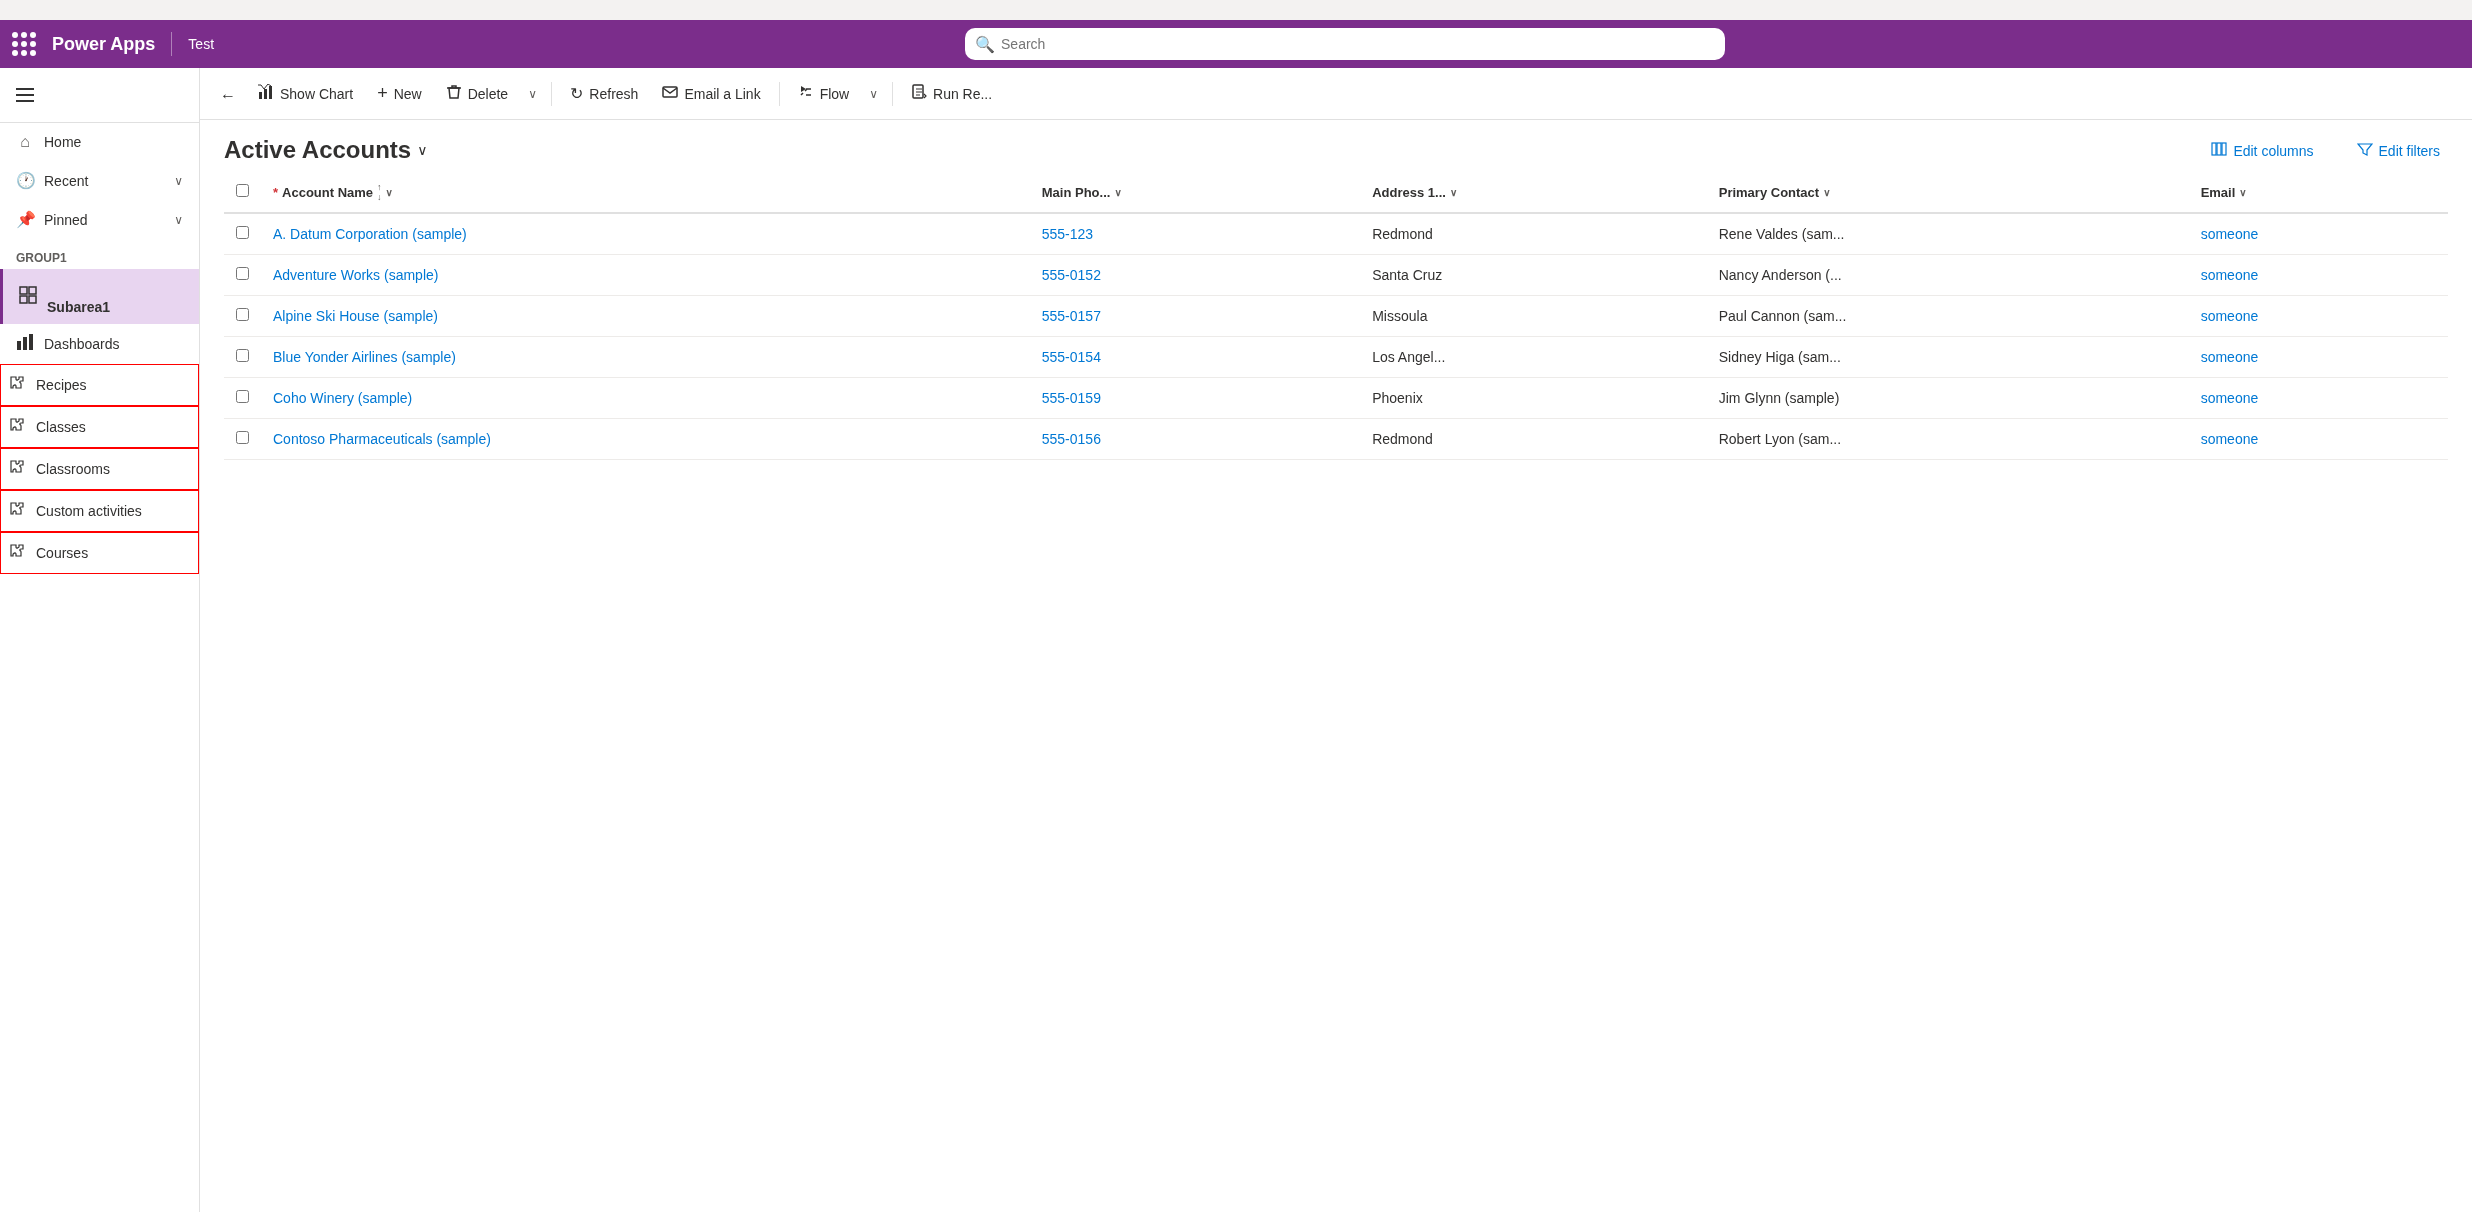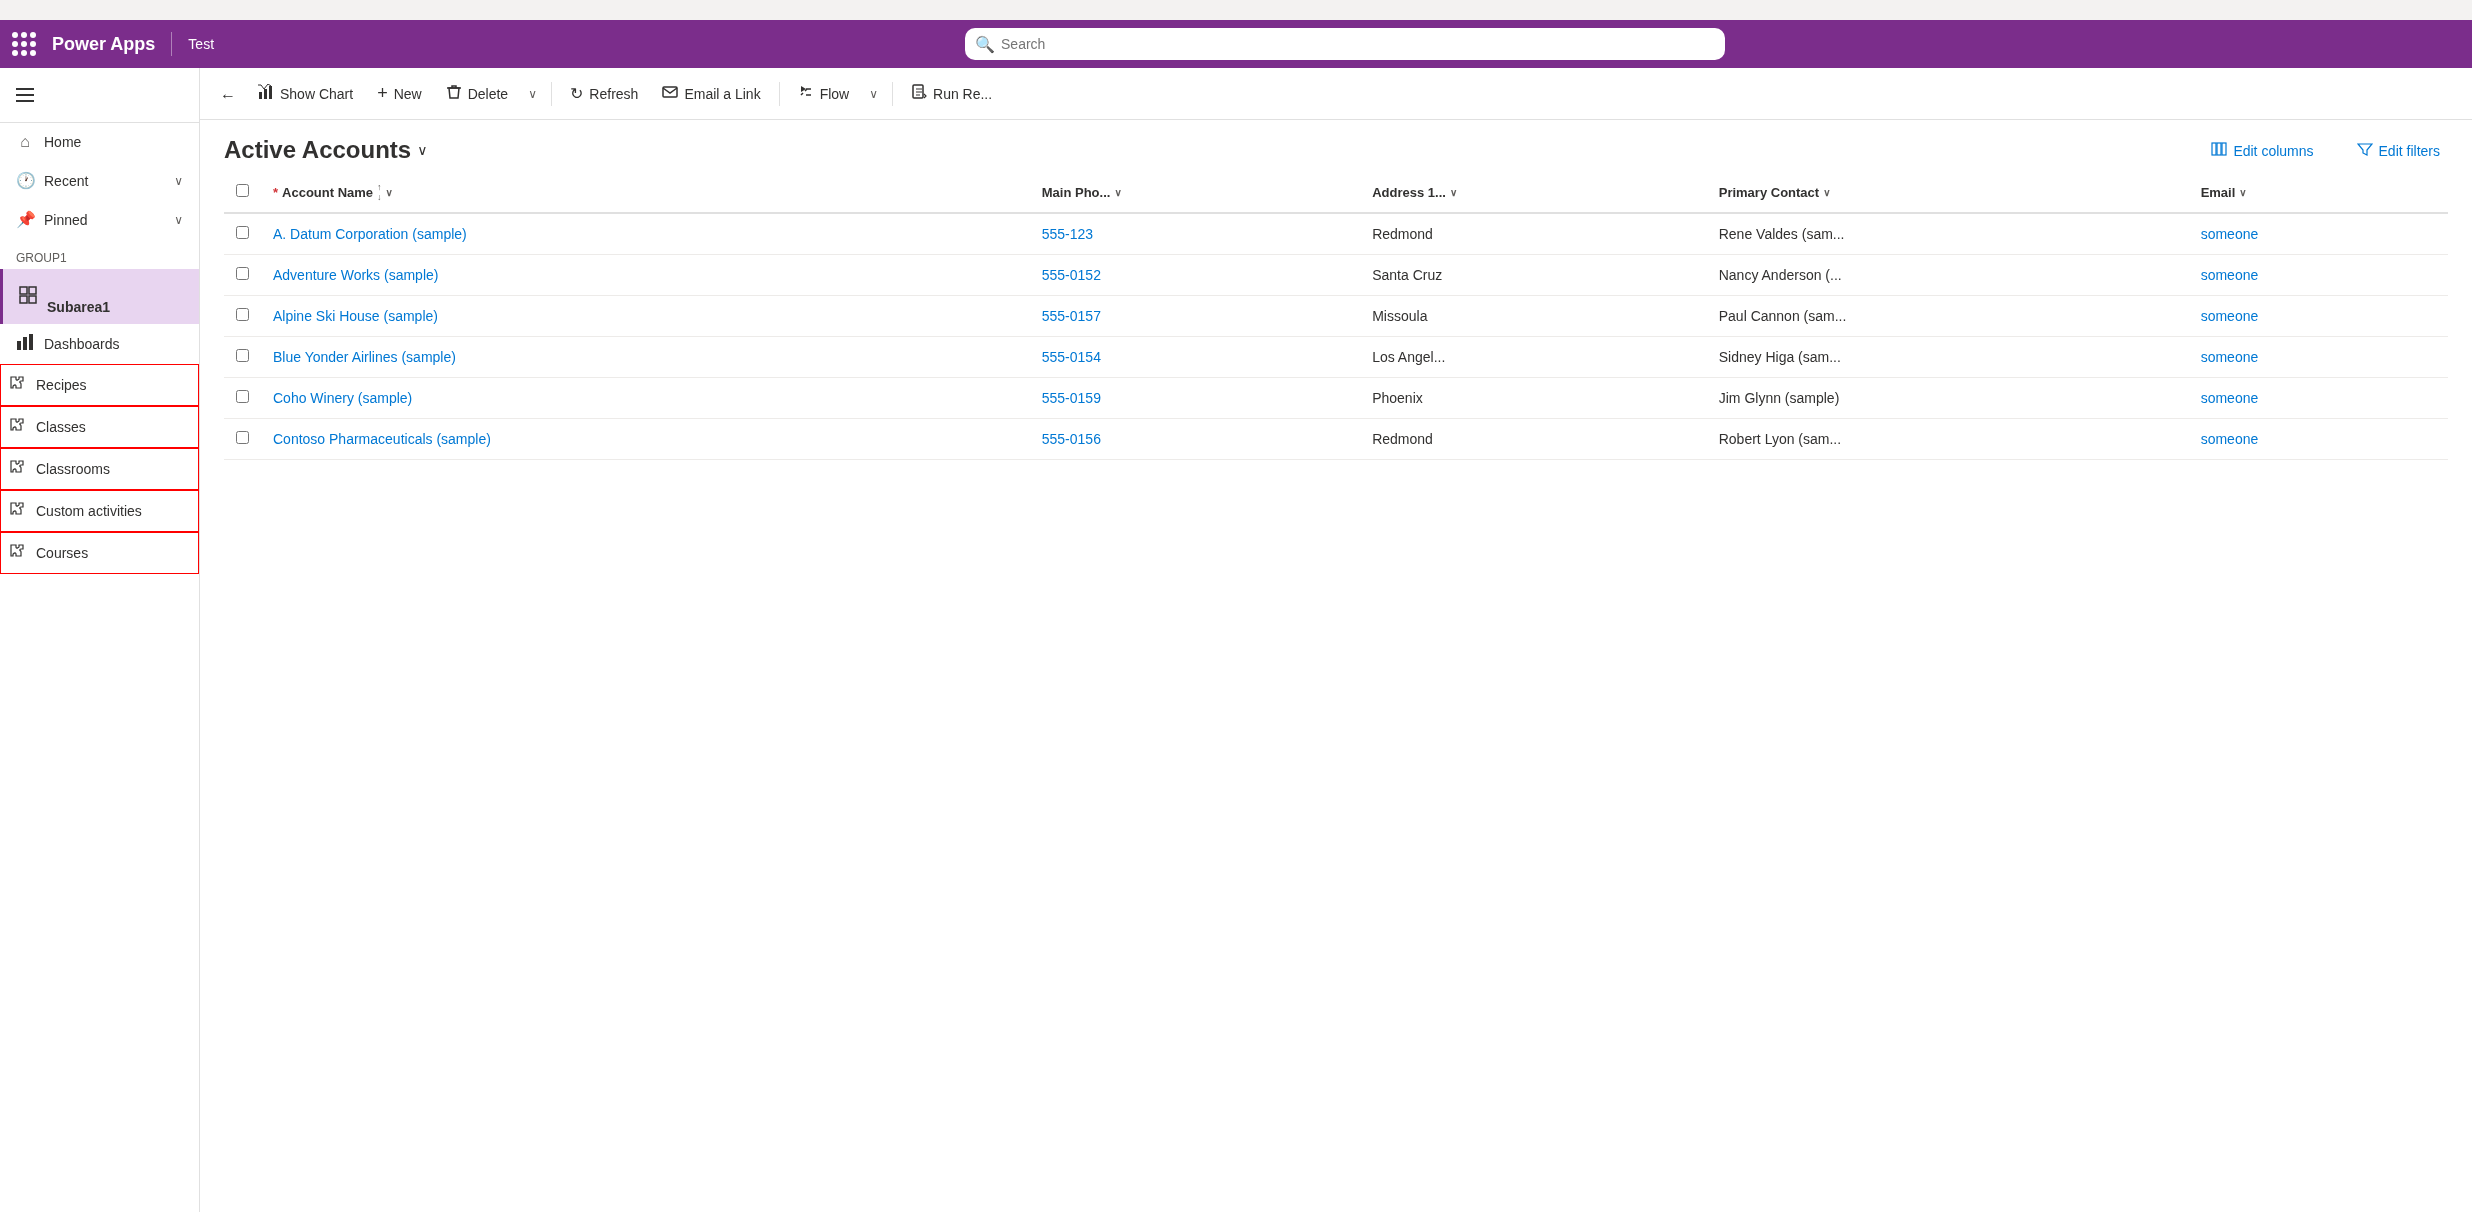--- a/index.html
+++ b/index.html
@@ -123,21 +123,21 @@
     }
     .sidebar-nav-icon {
       font-size: 16px;
       color: #605e5c;
       width: 18px;
       text-align: center;
     }
     .group-label {
       padding: 12px 16px 4px;
       font-size: 12px;
-      font-weight: 400;
+      font-weight: 700;
       color: #605e5c;
       text-transform: uppercase;
     }
     .sidebar-group-item {
       display: flex;
       align-items: center;
       padding: 9px 16px;
       cursor: pointer;
       gap: 10px;
       color: #323130;

